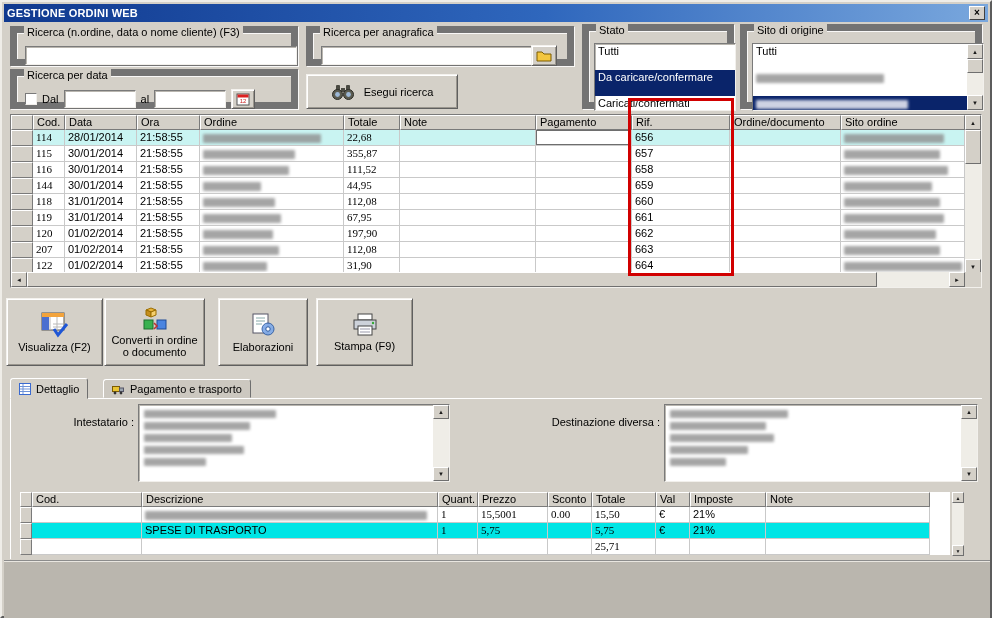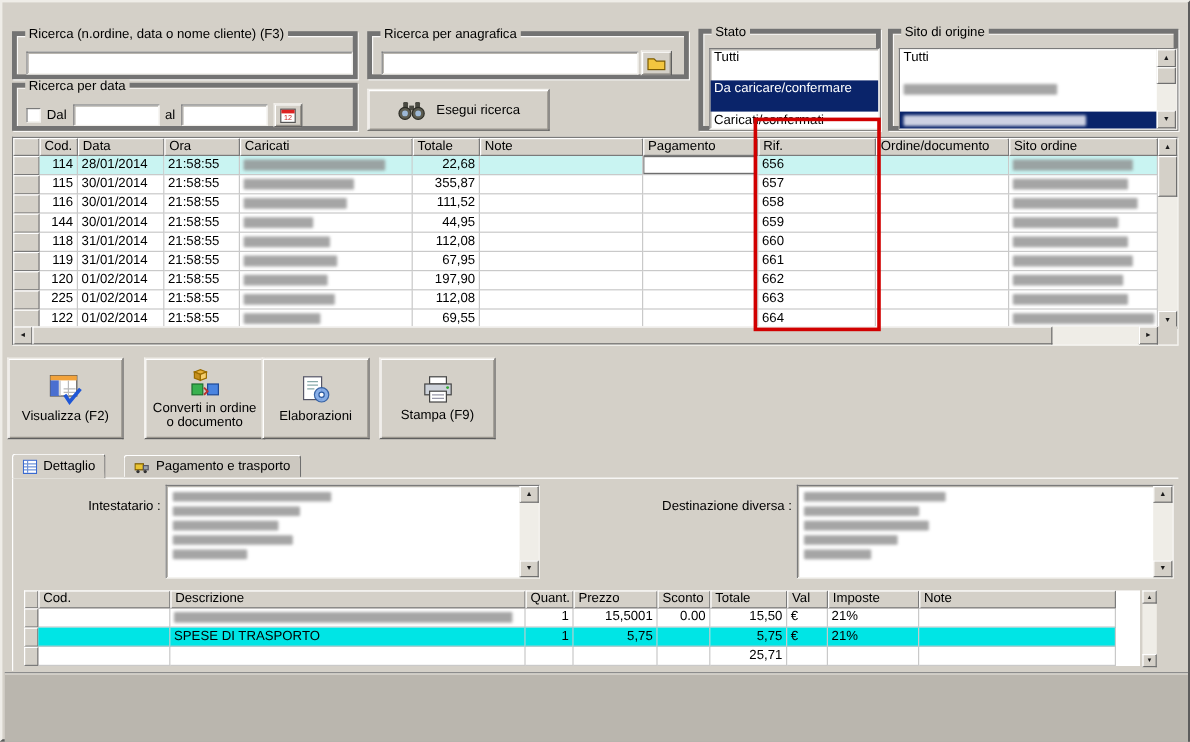--- a/index.html
+++ b/index.html
@@ -22,21 +22,21 @@
               background:linear-gradient(90deg,#10398f 0%, #2f67bd 55%, #79a7dd 100%);
               color:#fff; display:flex; align-items:center; padding:0 3px; }
   .title-text { flex:1; font-weight:bold; font-size:11px; letter-spacing:.2px; }
   .close-btn { width:16px; height:14px; background:var(--face); color:#000;
                border:1px solid; border-color:#fff #404040 #404040 #fff;
                font-size:10px; line-height:11px; text-align:center; font-weight:bold; cursor:default; }
 
   .content { position:absolute; left:2px; top:20px; width:986px; height:596px; background:var(--face); }
 
   
-  .group { position:absolute; border:4px solid #737373;
+  .group { position:absolute; border:7px solid #737373;
            box-shadow: inset 1px 1px 0 rgba(255,255,255,.85), 1px 1px 0 rgba(255,255,255,.85); }
   .group-label { position:absolute; top:-7px; left:7px; background:var(--face); padding:0 3px; font-size:11px; white-space:nowrap; }
 
   .sunken { background:#fff; border:1px solid; border-color:#7a7a7a #f2f0ec #f2f0ec #7a7a7a;
             box-shadow: inset 1px 1px 0 #b9b6af; }
   input.txt { font-family:inherit; font-size:11px; padding:1px 3px; outline:none; }
 
   .raised { background:var(--face); border:1px solid; border-color:#f4f2ee #5f5f5f #5f5f5f #f4f2ee;
             box-shadow: inset 1px 1px 0 #fff, inset -1px -1px 0 #9a968e; }
 
@@ -82,21 +82,21 @@
   
   .main-grid { position:absolute; left:6px; top:92px; width:972px; height:174px; background:#fff; }
   .grid-body { position:absolute; left:0; top:0; width:954px; height:159px; background:#fff; overflow:hidden; }
   .ghead { display:flex; height:15px; }
   .gh { background:var(--face); border:1px solid; border-color:#fff #7a7a7a #7a7a7a #fff;
         padding:0 3px; font-size:11px; line-height:13px; white-space:nowrap; overflow:hidden; flex:0 0 auto; }
   .grow { display:flex; height:16px; background:#fff; }
   .gc { border-right:1px solid #c9c9c9; border-bottom:1px solid #c9c9c9; padding:1px 3px;
         font-size:11px; line-height:13px; white-space:nowrap; overflow:hidden; flex:0 0 auto; }
   .selcell { background:var(--face); border:1px solid; border-color:#fff #7a7a7a #7a7a7a #fff; padding:0; }
-  .num { text-align:right; }
+  .num { text-align:left;font-family:Liberation Serif, serif; }
   .selected-row .gc:not(.selcell) { background:var(--selected-row); }
 
   .w-sel{width:22px}.w-cod{width:32px}.w-data{width:72px}.w-ora{width:63px}.w-cli{width:144px}
   .w-tot{width:56px}.w-note{width:136px}.w-pag{width:96px}.w-rif{width:98px}.w-ord{width:111px}.w-sito{width:124px}
 
   .inline-editor { width:100%; height:100%; background:#fff; border:1px solid #6e6e6e; }
 
   .main-vsb { position:absolute; right:0; top:0; height:159px; }
   .main-hsb { position:absolute; left:0; bottom:0; width:954px; }
   .corner { position:absolute; right:0; bottom:0; width:16px; height:15px; background:var(--face); }
@@ -145,20 +145,24 @@
   .bottom-strip { position:absolute; left:0; top:538px; width:986px; height:58px;
                   background:#bab6ae; border-top:1px solid #8c8c8c; box-shadow: inset 0 1px 0 #e9e6e0; }
 
   svg { display:block; }
 </style>
 </head>
 <body>
 
 <div class="window">
 
+  <div class="titlebar">
+    <span class="title-text">GESTIONE ORDINI WEB</span>
+    <div class="close-btn">×</div>
+  </div>
 
   <div class="content">
 
     <div class="group g-search">
       <span class="group-label">Ricerca (n.ordine, data o nome cliente) (F3)</span>
       <input class="sunken txt" type="text" value="" style="">
     </div>
 
     <div class="group g-anag">
       <span class="group-label">Ricerca per anagrafica</span>
@@ -236,21 +240,21 @@
       <span>Esegui ricerca</span>
     </button>
 
     <div class="main-grid sunken">
       <div class="grid-body">
         <div class="ghead">
           <div class="gh w-sel"></div>
           <div class="gh w-cod">Cod.</div>
           <div class="gh w-data">Data</div>
           <div class="gh w-ora">Ora</div>
-          <div class="gh w-cli">Caricati</div>
+          <div class="gh w-cli">Ordine</div>
           <div class="gh w-tot">Totale</div>
           <div class="gh w-note">Note</div>
           <div class="gh w-pag">Pagamento</div>
           <div class="gh w-rif">Rif.</div>
           <div class="gh w-ord">Ordine/documento</div>
           <div class="gh w-sito">Sito ordine</div>
         </div>
 
         <div class="grow selected-row">
           <div class="gc w-sel selcell"></div>
@@ -347,39 +351,39 @@
           <div class="gc w-tot num">197,90</div>
           <div class="gc w-note"></div>
           <div class="gc w-pag"></div>
           <div class="gc w-rif">662</div>
           <div class="gc w-ord"></div>
           <div class="gc w-sito"><span class="redact" style="width:92px"></span></div>
         </div>
 
         <div class="grow">
           <div class="gc w-sel selcell"></div>
-          <div class="gc w-cod num">225</div>
+          <div class="gc w-cod num">207</div>
           <div class="gc w-data">01/02/2014</div>
           <div class="gc w-ora">21:58:55</div>
           <div class="gc w-cli"><span class="redact" style="width:76px"></span></div>
           <div class="gc w-tot num">112,08</div>
           <div class="gc w-note"></div>
           <div class="gc w-pag"></div>
           <div class="gc w-rif">663</div>
           <div class="gc w-ord"></div>
           <div class="gc w-sito"><span class="redact" style="width:96px"></span></div>
         </div>
 
         <div class="grow">
           <div class="gc w-sel selcell"></div>
           <div class="gc w-cod num">122</div>
           <div class="gc w-data">01/02/2014</div>
           <div class="gc w-ora">21:58:55</div>
           <div class="gc w-cli"><span class="redact" style="width:64px"></span></div>
-          <div class="gc w-tot num">69,55</div>
+          <div class="gc w-tot num">31,90</div>
           <div class="gc w-note"></div>
           <div class="gc w-pag"></div>
           <div class="gc w-rif">664</div>
           <div class="gc w-ord"></div>
           <div class="gc w-sito"><span class="redact" style="width:118px"></span></div>
         </div>
       </div>
 
       <div class="sb-v main-vsb">
         <div class="sb-btn">▲</div>
@@ -406,21 +410,21 @@
             <rect x="1" y="1" width="22" height="17" fill="#fff" stroke="#555"></rect>
             <rect x="1" y="1" width="22" height="4" fill="#f2a33c"></rect>
             <rect x="1" y="5" width="7" height="13" fill="#4a6fd0"></rect>
             <path d="M12 12h10M12 15h10M9 5v13M16 5v13" stroke="#b9b9b9" stroke-width="1"></path>
             <path d="M13 17l4 6 9-11" stroke="#1e56d6" stroke-width="3" fill="none"></path>
           </svg>
       </span>
       <span class="tb-label">Visualizza (F2)</span>
     </button>
 
-    <button class="tool-btn raised" style="left:116px;width:101px">
+    <button class="tool-btn raised" style="left:100px;width:101px">
       <span>
         <svg width="28" height="24" viewBox="0 0 28 24">
             <path d="M5 3l5-2 5 2-5 2z" fill="#e8b23a" stroke="#9a6d00"></path>
             <path d="M5 3v5l5 2V5z" fill="#c58f1e" stroke="#9a6d00"></path>
             <path d="M15 3v5l-5 2V5z" fill="#f5cf6e" stroke="#9a6d00"></path>
             <rect x="3" y="13" width="9" height="9" fill="#38b14f" stroke="#1c6e2e"></rect>
             <rect x="16" y="13" width="9" height="9" fill="#4a84e0" stroke="#1f4a96"></rect>
             <path d="M13 16l3 3-3 3" fill="none" stroke="#b33" stroke-width="1.6"></path>
           </svg>
       </span>

